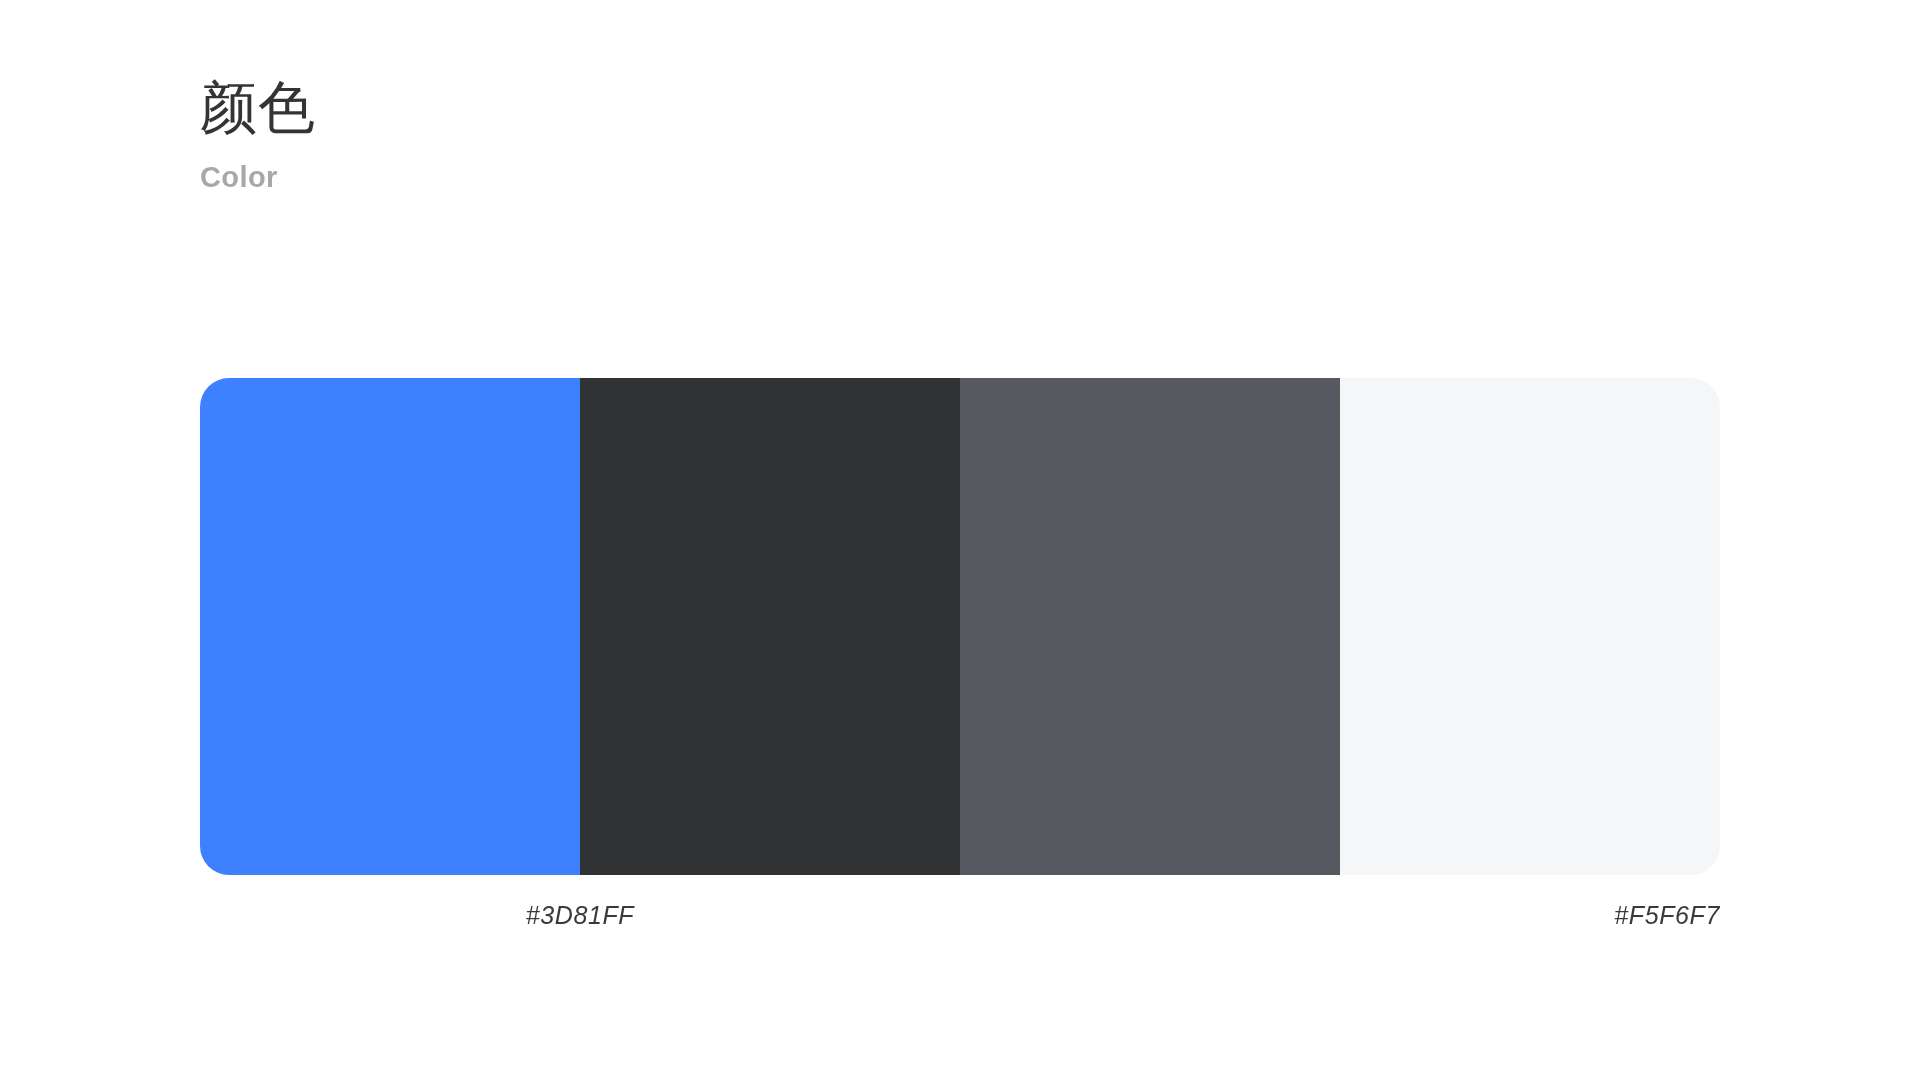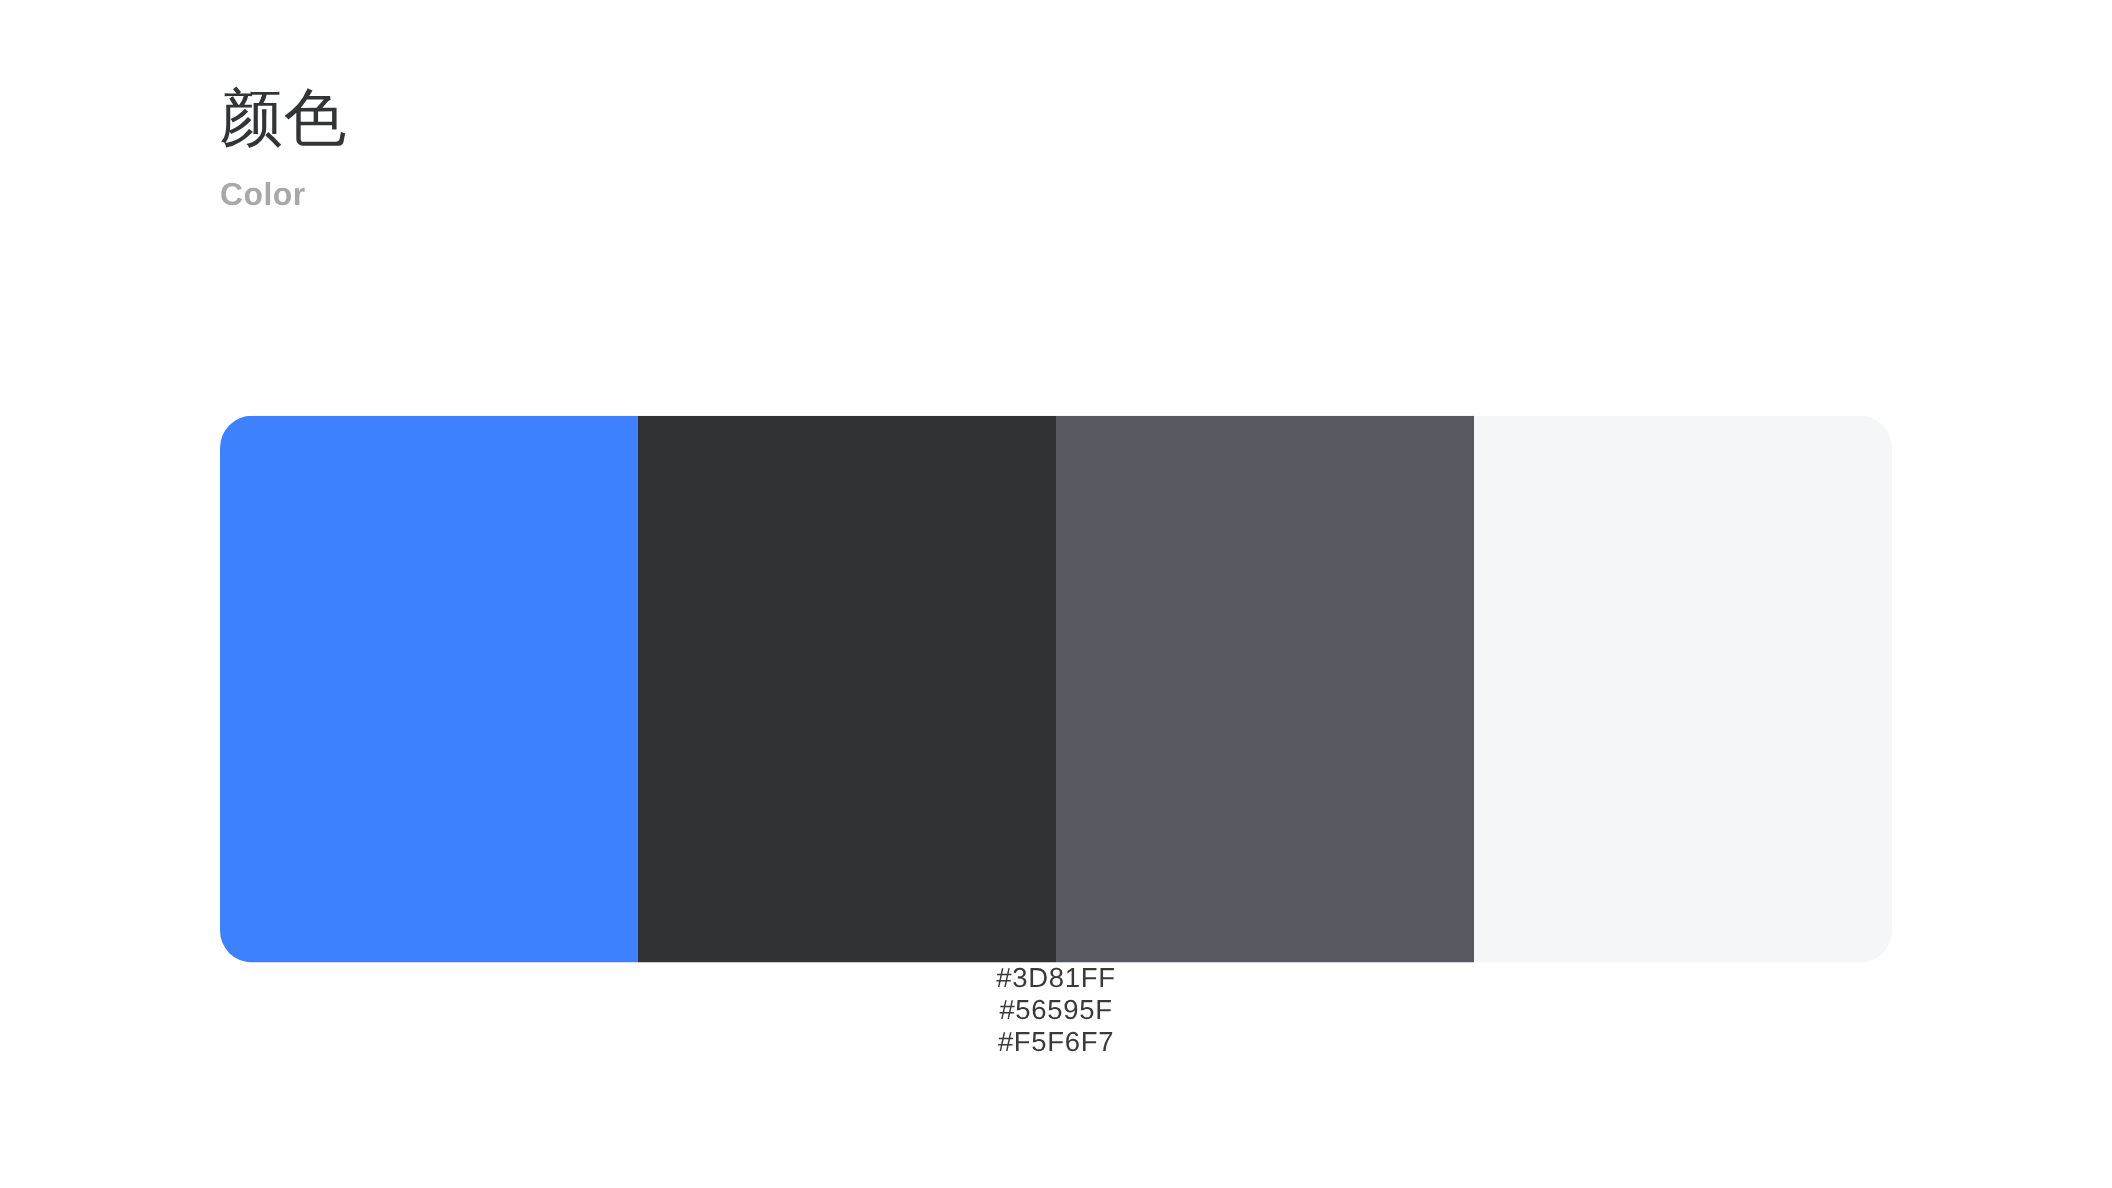--- a/index.html
+++ b/index.html
@@ -71,22 +71,24 @@
     overflow: hidden;
   }
 
   .swatch {
     flex: 1 1 0;
     height: 100%;
   }
 
   .labels-row {
     display: flex;
-    flex-direction: column;
+    flex-direction: row;
     width: 1520px;
+    padding-top: 26px;
+    font-style: italic;
   }
 
   .swatch-label {
     flex: 1 1 0;
     text-align: center;
     font-size: 25px;
     font-weight: 400;
     color: #3a3a3c;
     letter-spacing: 0.6px;
     white-space: nowrap;
@@ -106,18 +108,17 @@
 
     <div class="swatch-strip" style="border-radius: 29px;">
       <div class="swatch" style="background: rgb(61, 129, 255);"></div>
       <div class="swatch" style="background: rgb(49, 50, 52);"></div>
       <div class="swatch" style="background: rgb(86, 89, 95);"></div>
       <div class="swatch" style="background: rgb(245, 246, 247);"></div>
     </div>
 
     <div class="labels-row">
       <div class="swatch-label" style="color: rgb(58, 58, 60);">#3D81FF</div>
-      <div class="swatch-label" style="color: rgb(58, 58, 60);">#56595F</div>
-      <div class="swatch-label" style="color: rgb(58, 58, 60);">#F5F6F7</div>
+      <div class="swatch-label" style="color: rgb(58, 58, 60); text-align: right;">#F5F6F7</div>
     </div>
 
   </div>
 </div>
 
 </body></html>

